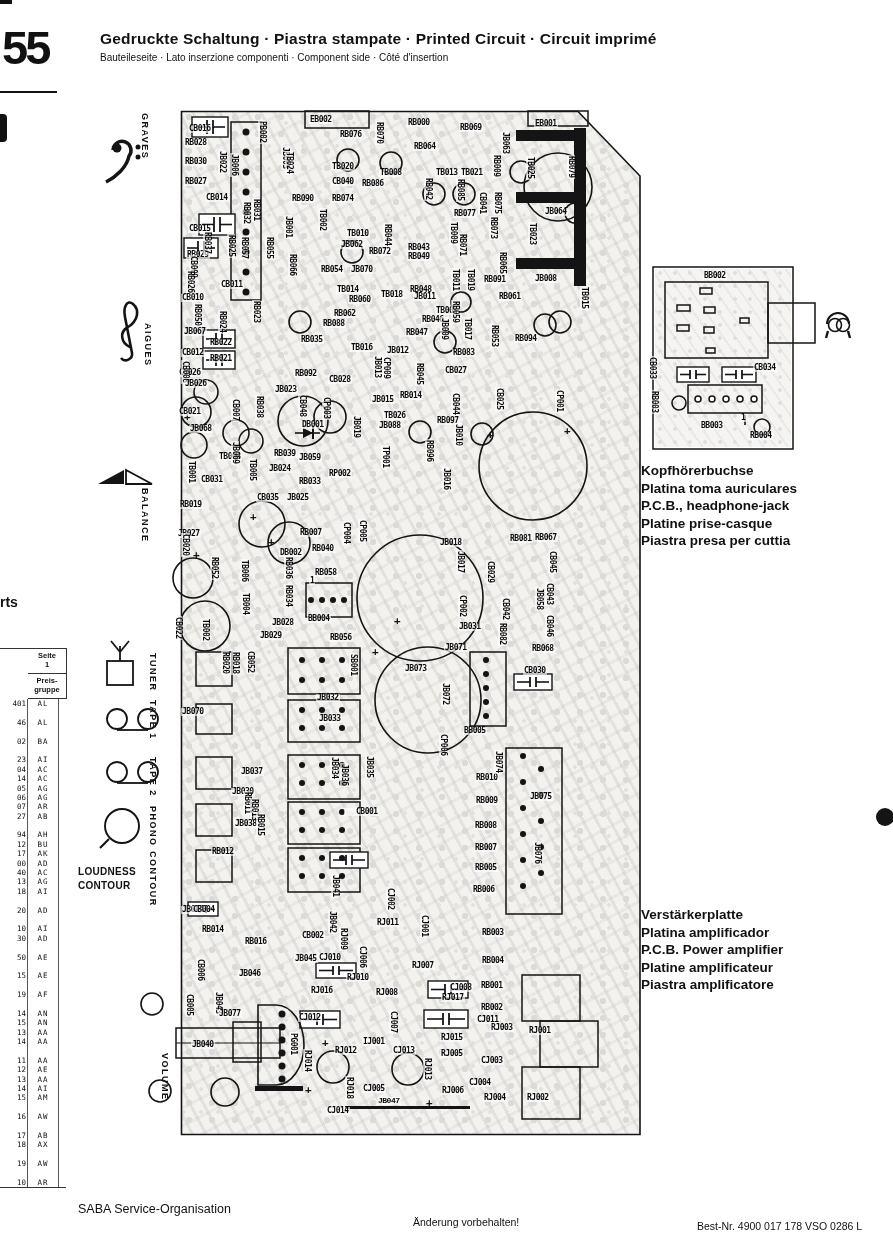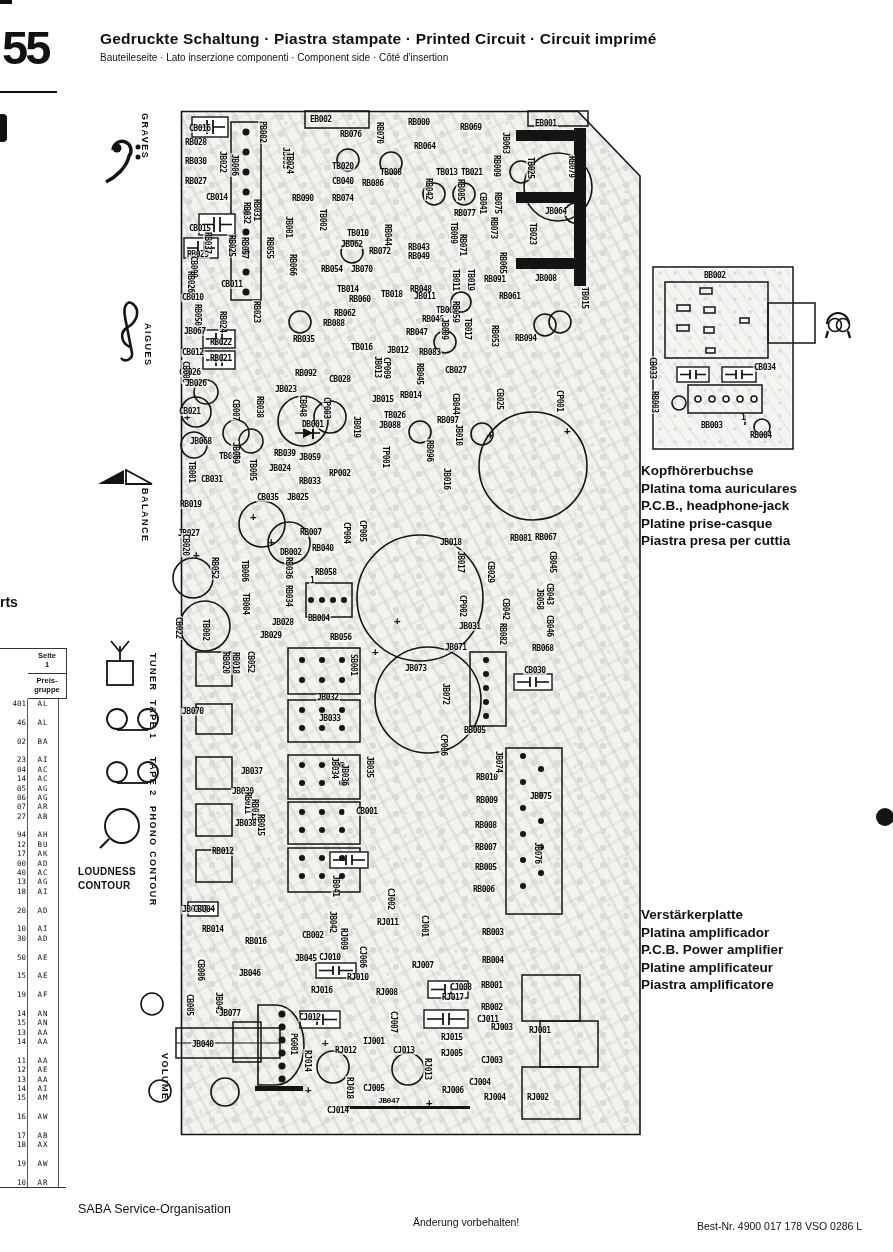--- a/index.html
+++ b/index.html
@@ -493,21 +493,21 @@
     <span class="lab" style="left: 409px; top: 286px;">RB048</span>
     <span class="lab" style="left: 413px; top: 293px;">JB011</span>
     <span class="lab v" style="left: 588px; top: 286px;">TB015</span>
     <span class="lab" style="left: 405px; top: 316px; margin-left: 16px;">RB046</span>
     <span class="lab" style="left: 405px; top: 329px;">RB047</span>
     <span class="lab" style="left: 435px; top: 307px;">TB007</span>
     <span class="lab v" style="left: 459px; top: 300px;">RB059</span>
     <span class="lab v" style="left: 448px; top: 317px;">JB009</span>
     <span class="lab v" style="left: 471px; top: 317px;">TB017</span>
     <span class="lab v" style="left: 498px; top: 324px;">RB053</span>
-    <span class="lab" style="left: 418px; top: 349px;">RB083</span>
+    <span class="lab" style="left: 452px; top: 349px;">RB083</span>
     <span class="lab" style="left: 444px; top: 367px;">CB027</span>
     <span class="lab" style="left: 514px; top: 335px;">RB094</span>
     <span class="lab v" style="left: 423px; top: 362px;">RB045</span>
     <span class="lab v" style="left: 459px; top: 392px;">CB044</span>
     <span class="lab v" style="left: 503px; top: 387px;">CB025</span>
     <span class="lab v" style="left: 563px; top: 389px;">CP001</span>
     <span class="lab" style="left: 436px; top: 417px;">RB097</span>
     <span class="lab v" style="left: 462px; top: 423px;">JB010</span>
     <span class="lab v" style="left: 433px; top: 439px;">RB096</span>
     <span class="lab v" style="left: 450px; top: 467px;">JB016</span>
@@ -516,21 +516,21 @@
     <span class="lab" style="left: 209px; top: 339px;">RB022</span>
     <span class="lab" style="left: 209px; top: 355px;">RB021</span>
     <span class="lab" style="left: 181px; top: 349px;">CB012</span>
     <span class="lab v" style="left: 226px; top: 310px;">RB024</span>
     <span class="lab" style="left: 178px; top: 369px;">CB026</span>
     <span class="lab v" style="left: 189px; top: 360px;">CB008</span>
     <span class="lab" style="left: 184px; top: 380px;">JB026</span>
     <span class="lab" style="left: 178px; top: 408px;">CB021</span>
     <span class="lab" style="left: 333px; top: 310px;">RB062</span>
     <span class="lab" style="left: 322px; top: 320px;">RB088</span>
-    <span class="lab" style="left: 292px; top: 336px; text-align: center;">RB035</span>
+    <span class="lab" style="left: 300px; top: 336px; text-align: center;">RB035</span>
     <span class="lab" style="left: 350px; top: 344px;">TB016</span>
     <span class="lab" style="left: 294px; top: 370px;">RB092</span>
     <span class="lab" style="left: 328px; top: 376px;">CB028</span>
     <span class="lab" style="left: 386px; top: 347px;">JB012</span>
     <span class="lab v" style="left: 381px; top: 355px;">JB013</span>
     <span class="lab v" style="left: 390px; top: 356px;">CP009</span>
     <span class="lab" style="left: 274px; top: 386px;">JB023</span>
     <span class="lab v" style="left: 263px; top: 395px;">RB038</span>
     <span class="lab v" style="left: 306px; top: 394px;">CB048</span>
     <span class="lab v" style="left: 330px; top: 396px;">CP003</span>
@@ -542,21 +542,21 @@
     <span class="lab" style="left: 273px; top: 450px;">RB039</span>
     <span class="lab" style="left: 298px; top: 454px;">JB059</span>
     <span class="lab" style="left: 218px; top: 453px;">TB003</span>
     <span class="lab v" style="left: 256px; top: 458px;">TB005</span>
     <span class="lab" style="left: 268px; top: 465px;">JB024</span>
     <span class="lab" style="left: 328px; top: 470px;">RP002</span>
     <span class="lab" style="left: 298px; top: 478px;">RB033</span>
     <span class="lab" style="left: 256px; top: 494px;">CB035</span>
     <span class="lab" style="left: 286px; top: 494px;">JB025</span>
     <span class="lab v" style="left: 389px; top: 445px;">TP001</span>
-    <span class="lab" style="left: 189px; top: 438px;">JB068</span>
+    <span class="lab" style="left: 189px; top: 425px;">JB068</span>
     <span class="lab v" style="left: 195px; top: 460px;">TB001</span>
     <span class="lab" style="left: 200px; top: 476px;">CB031</span>
     <span class="lab" style="left: 179px; top: 501px;">RB019</span>
     <span class="lab" style="left: 177px; top: 530px;">JB027</span>
     <span class="lab v" style="left: 189px; top: 533px;">CB020</span>
     <span class="lab v" style="left: 218px; top: 556px;">RB052</span>
     <span class="lab v" style="left: 182px; top: 616px;">CB022</span>
     <span class="lab v" style="left: 209px; top: 618px;">TB002</span>
     <span class="lab v" style="left: 201px; top: 303px;">RB050</span>
     <span class="lab v" style="left: 194px; top: 270px;">RB026</span>

